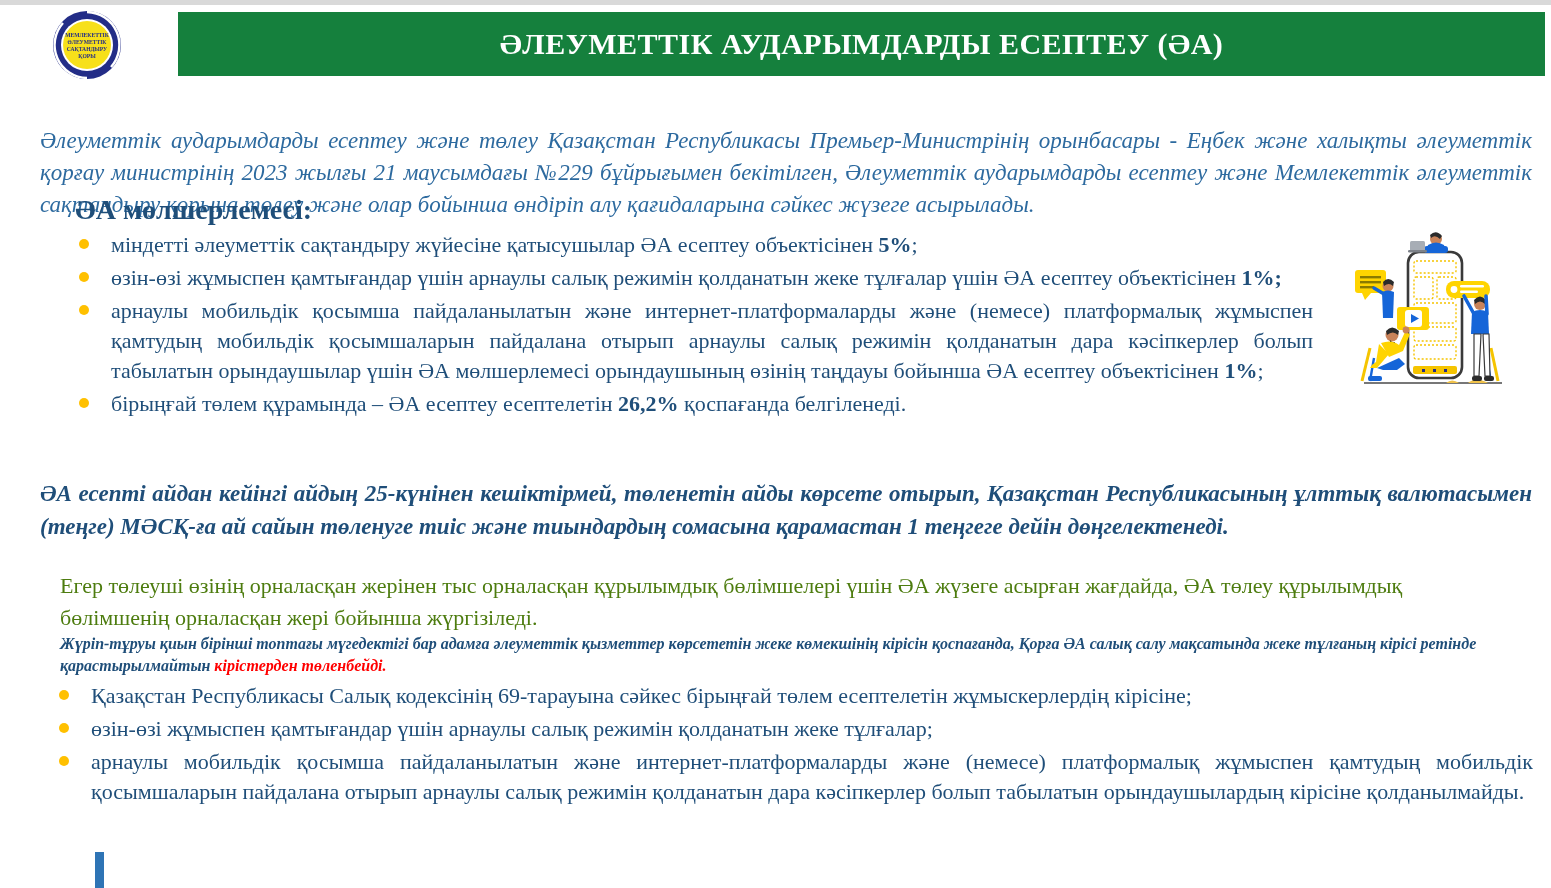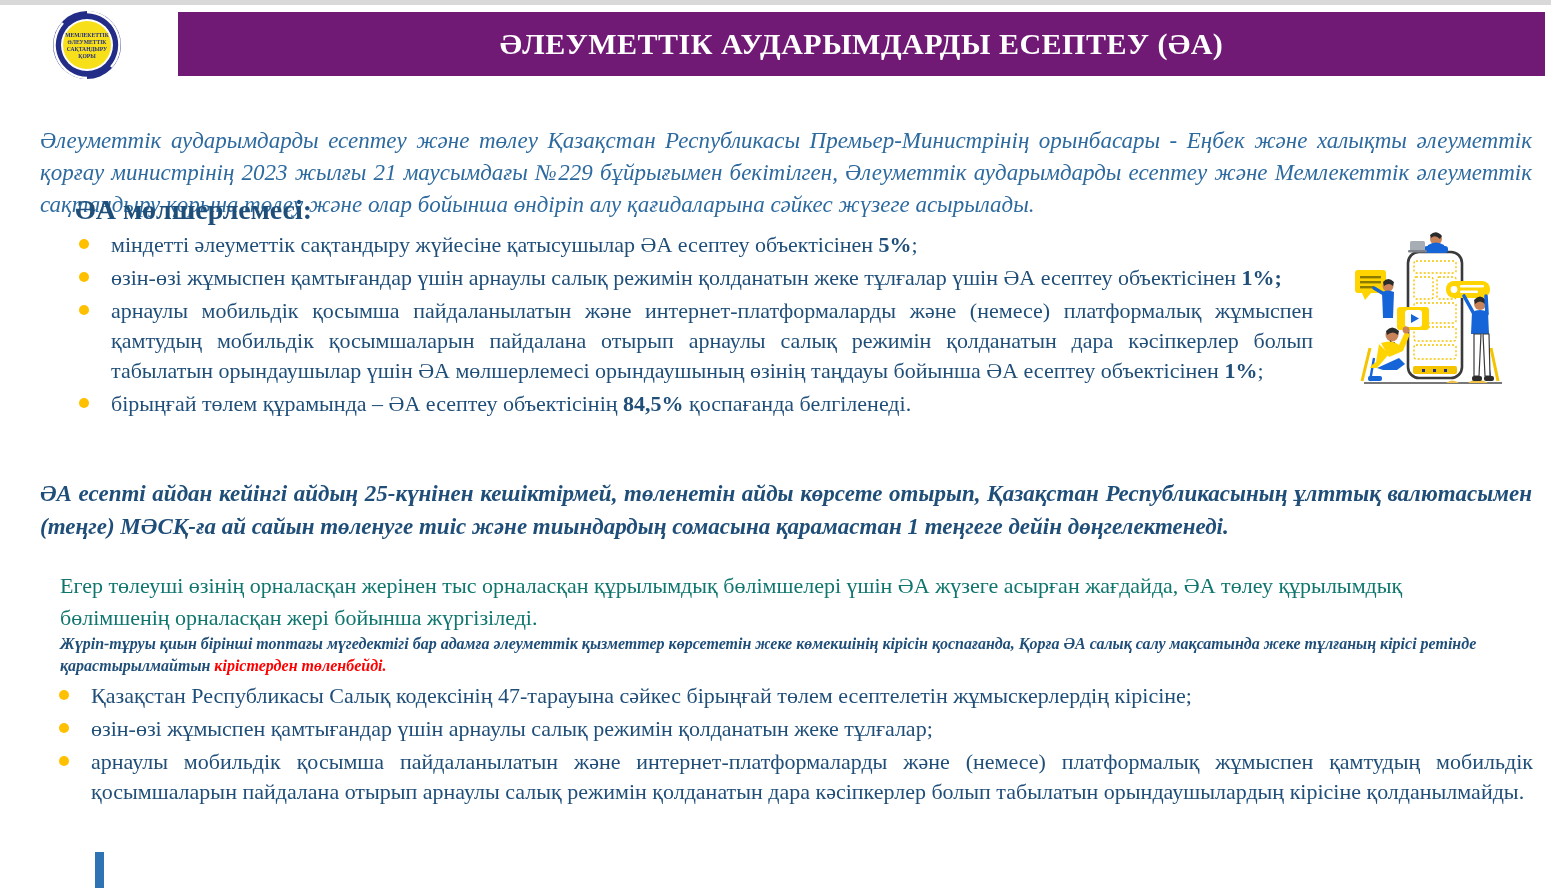--- a/index.html
+++ b/index.html
@@ -5,21 +5,21 @@
   html,body{margin:0;padding:0;}
   body{
     width:1551px;height:888px;position:relative;background:#ffffff;
     font-family:"Liberation Serif","DejaVu Serif",serif;
     overflow:hidden;
   }
   .top-strip{position:absolute;left:0;top:0;width:1551px;height:5px;background:#d9d9d9;}
   
   .header-bar{
     position:absolute;left:178px;top:12px;width:1367px;height:64px;
-    background:#701a75;display:flex;align-items:center;justify-content:center;
+    background:#15803d;display:flex;align-items:center;justify-content:center;
   }
   .header-title{
     color:#ffffff;font-size:30px;font-weight:bold;letter-spacing:0.5px;white-space:nowrap;
   }
   .logo{position:absolute;left:50px;top:8px;width:74px;height:74px;}
   
   .intro{
     position:absolute;left:40px;top:92px;width:1492px;
     font-size:23px;font-style:italic;color:#2d6a9f;line-height:1.4;text-align:justify;margin-top:33px;
   }
@@ -34,21 +34,21 @@
     position:absolute;left:4px;top:9px;width:10px;height:10px;border-radius:50%;
     background:#ffc000;display:inline-block;
   }
   .deadline{
     position:absolute;left:40px;top:455px;width:1492px;
     font-size:23px;font-weight:bold;font-style:italic;color:#1f4e79;
     line-height:1.42;text-align:justify;
   }
   .branch{
     position:absolute;left:60px;top:548px;width:1430px;
-    font-size:22px;color:#0f766e;line-height:1.45;
+    font-size:22px;color:#4d7c0f;line-height:1.45;
   }
   .exempt{
     position:absolute;left:60px;top:617px;width:1470px;
     font-size:16px;font-weight:bold;font-style:italic;color:#1f4e79;line-height:1.4;
   }
   .red{color:#ff0000;}
   .exempt-list{position:absolute;left:55px;top:681px;width:1478px;}
   .illus{position:absolute;left:1350px;top:230px;width:165px;height:170px;}
   .blue-bar{position:absolute;left:95px;top:852px;width:9px;height:36px;background:#2e74b5;}
 </style>
@@ -86,21 +86,21 @@
     <li>
       <span class="dot"></span>
       <span><span>өзін-өзі жұмыспен қамтығандар үшін арнаулы салық режимін қолданатын жеке тұлғалар үшін ӘА есептеу объектісінен </span><b>1%;</b><span></span></span>
     </li>
     <li>
       <span class="dot"></span>
       <span><span>арнаулы мобильдік қосымша пайдаланылатын және интернет-платформаларды және (немесе) платформалық жұмыспен қамтудың мобильдік қосымшаларын пайдалана отырып арнаулы салық режимін қолданатын дара кәсіпкерлер болып табылатын орындаушылар үшін ӘА мөлшерлемесі орындаушының өзінің таңдауы бойынша ӘА есептеу объектісінен </span><b>1%</b><span>;</span></span>
     </li>
     <li>
       <span class="dot"></span>
-      <span><span>бірыңғай төлем құрамында – ӘА есептеу объектісінің </span><b>84,5%</b><span> қоспағанда белгіленеді.</span></span>
+      <span><span>бірыңғай төлем құрамында – ӘА есептеу есептелетін </span><b>26,2%</b><span> қоспағанда белгіленеді.</span></span>
     </li>
   </ul>
 </div>
 
 <svg class="illus" viewBox="0 0 165 170" aria-hidden="true">
 
   <path d="M14 153 H152" stroke="#4a4a4a" stroke-width="1.6"></path>
   <path d="M118 153 q8 -7 20 0 z" fill="#f0c24a"></path>
   <path d="M96 153 q6 -5 13 0 z" fill="#f0c24a"></path>
 
@@ -171,21 +171,21 @@
 
 <p class="deadline">ӘА есепті айдан кейінгі айдың 25-күнінен кешіктірмей, төленетін айды көрсете отырып, Қазақстан Республикасының ұлттық валютасымен (теңге) МӘСҚ-ға ай сайын төленуге тиіс және тиындардың сомасына қарамастан 1 теңгеге дейін дөңгелектенеді.</p>
 
 <p class="branch">Егер төлеуші өзінің орналасқан жерінен тыс орналасқан құрылымдық бөлімшелері үшін ӘА жүзеге асырған жағдайда, ӘА төлеу құрылымдық бөлімшенің орналасқан жері бойынша жүргізіледі.</p>
 
 <p class="exempt"><span>Жүріп-тұруы қиын бірінші топтағы мүгедектігі бар адамға әлеуметтік қызметтер көрсететін жеке көмекшінің кірісін қоспағанда, Қорға ӘА салық салу мақсатында жеке тұлғаның кірісі ретінде қарастырылмайтын </span><span class="red">кірістерден төленбейді.</span></p>
 
 <ul class="bullets exempt-list">
   <li>
     <span class="dot"></span>
-    <span>Қазақстан Республикасы Салық кодексінің 47-тарауына сәйкес бірыңғай төлем есептелетін жұмыскерлердің кірісіне;</span>
+    <span>Қазақстан Республикасы Салық кодексінің 69-тарауына сәйкес бірыңғай төлем есептелетін жұмыскерлердің кірісіне;</span>
   </li>
   <li>
     <span class="dot"></span>
     <span>өзін-өзі жұмыспен қамтығандар үшін арнаулы салық режимін қолданатын жеке тұлғалар;</span>
   </li>
   <li>
     <span class="dot"></span>
     <span>арнаулы мобильдік қосымша пайдаланылатын және интернет-платформаларды және (немесе) платформалық жұмыспен қамтудың мобильдік қосымшаларын пайдалана отырып арнаулы салық режимін қолданатын дара кәсіпкерлер болып табылатын орындаушылардың кірісіне қолданылмайды.</span>
   </li>
 </ul>

